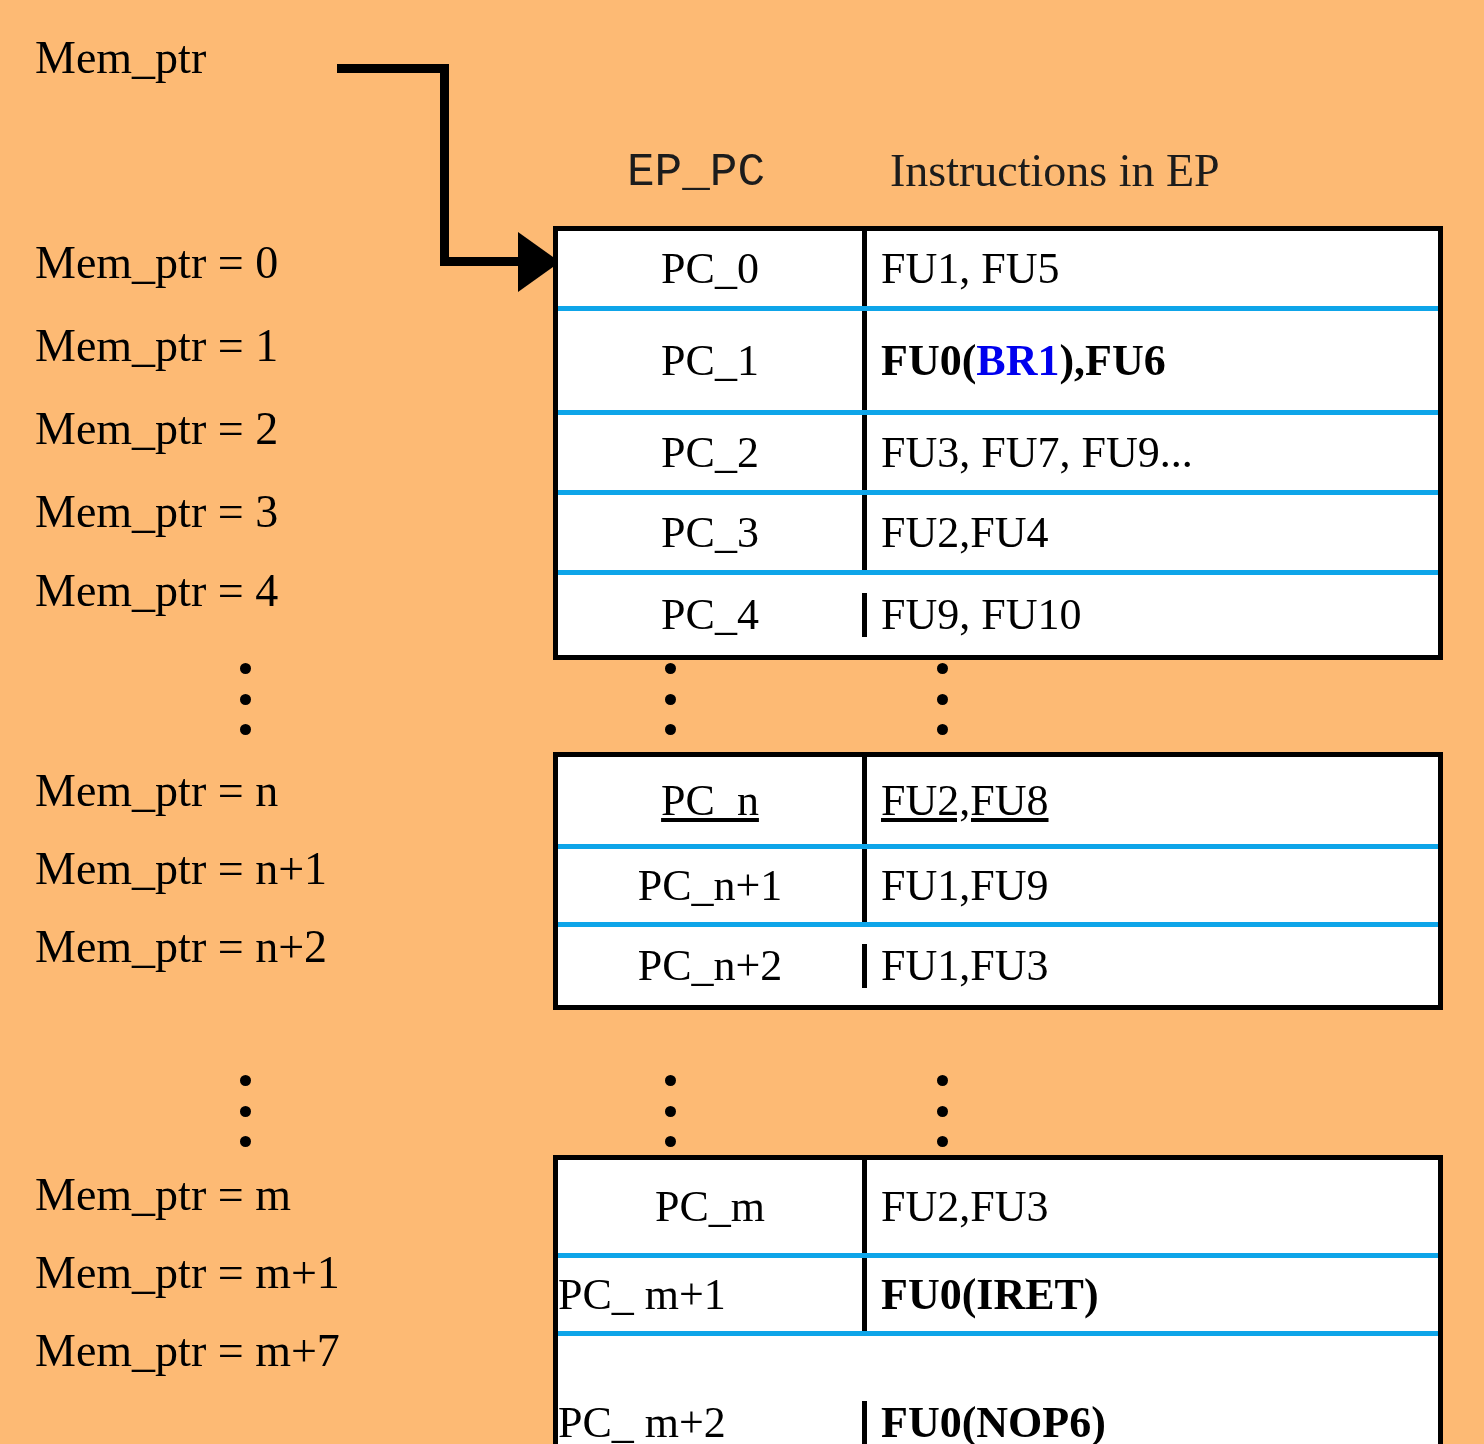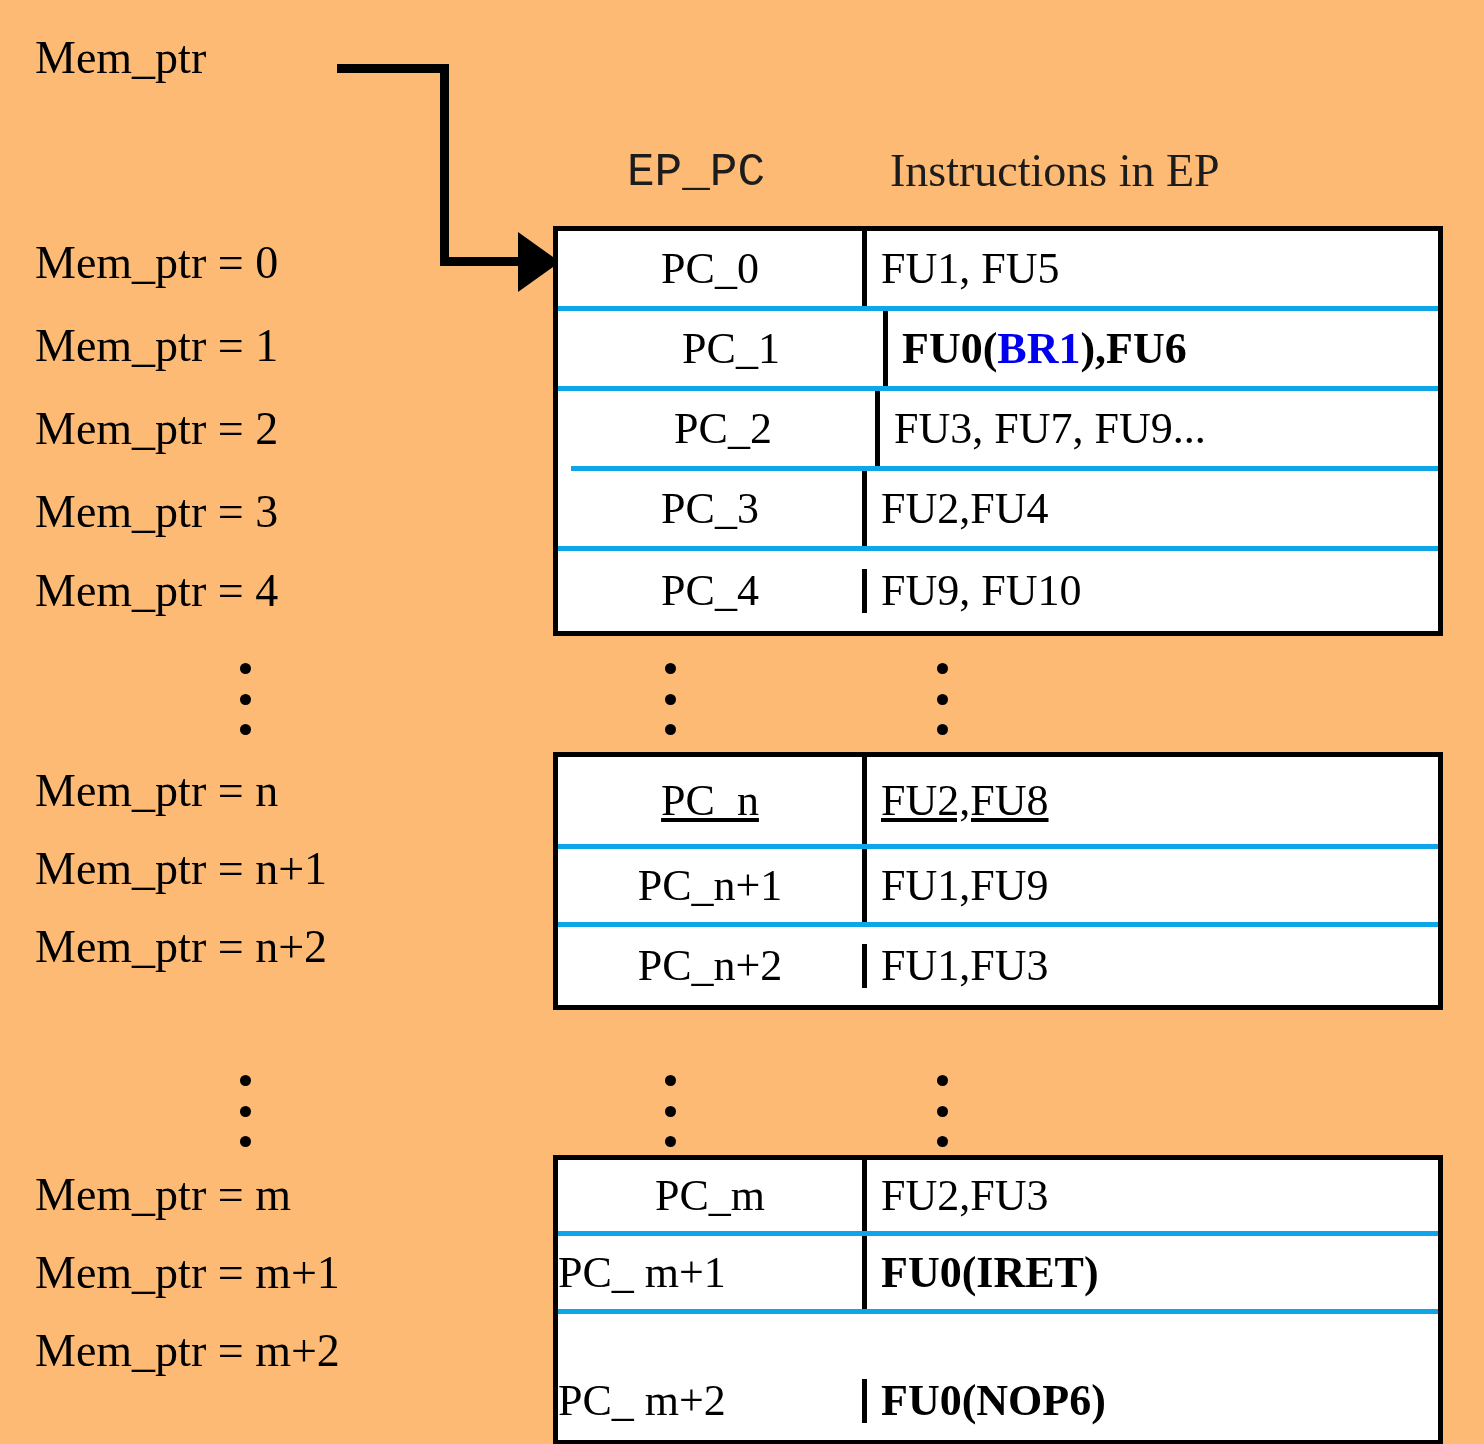--- a/index.html
+++ b/index.html
@@ -146,42 +146,42 @@
   <div class="ptr-label" style="left:35px; top:924px;">Mem_ptr = n+2</div>
 
   <div class="vdots" style="left:238px; top:1075px; height:72px;">
     <i></i>
       <i></i>
       <i></i>
   </div>
 
   <div class="ptr-label" style="left:35px; top:1172px;">Mem_ptr = m</div>
   <div class="ptr-label" style="left:35px; top:1250px;">Mem_ptr = m+1</div>
-  <div class="ptr-label" style="left:35px; top:1328px;">Mem_ptr = m+2</div>
+  <div class="ptr-label" style="left:35px; top:1328px;">Mem_ptr = m+7</div>
 
   <div class="hdr" style="left:627px; top:150px;font-family:Liberation Mono, monospace;">EP_PC</div>
   <div class="hdr" style="left:890px; top:148px;">Instructions in EP</div>
 
   <div class="ep-table" style="top:226px;">
 
     <div class="ep-row" style="height:80px;">
       <div class="cell-pc">PC_0</div>
       <div class="cell-instr">FU1, FU5</div>
     </div>
 
-    <div class="ep-row" style="height:80px;padding-left:21px;">
+    <div class="ep-row" style="height:104px;">
       <div class="cell-pc">PC_1</div>
       <div class="cell-instr">
         <span class="bold">FU0(</span>
           <span class="blue">BR1</span>
           <span class="bold">),FU6</span>
       </div>
     </div>
 
-    <div class="ep-row" style="height:80px;margin-left:13px;">
+    <div class="ep-row" style="height:80px;">
       <div class="cell-pc">PC_2</div>
       <div class="cell-instr">FU3, FU7, FU9...</div>
     </div>
 
     <div class="ep-row" style="height:80px;">
       <div class="cell-pc">PC_3</div>
       <div class="cell-instr">FU2,FU4</div>
     </div>
 
     <div class="ep-row" style="height:80px;">
@@ -229,21 +229,21 @@
   </div>
 
   <div class="vdots" style="left:935px; top:1075px; height:72px;">
     <i></i>
       <i></i>
       <i></i>
   </div>
 
   <div class="ep-table" style="top:1155px;">
 
-    <div class="ep-row" style="height:76px;">
+    <div class="ep-row" style="height:98px;">
       <div class="cell-pc">PC_m</div>
       <div class="cell-instr">FU2,FU3</div>
     </div>
 
     <div class="ep-row" style="height:78px;">
       <div class="cell-pc lead">PC_ m+1</div>
       <div class="cell-instr bold">FU0(IRET)</div>
     </div>
 
     <div class="ep-row" style="height:78px;margin-top:48px;">

